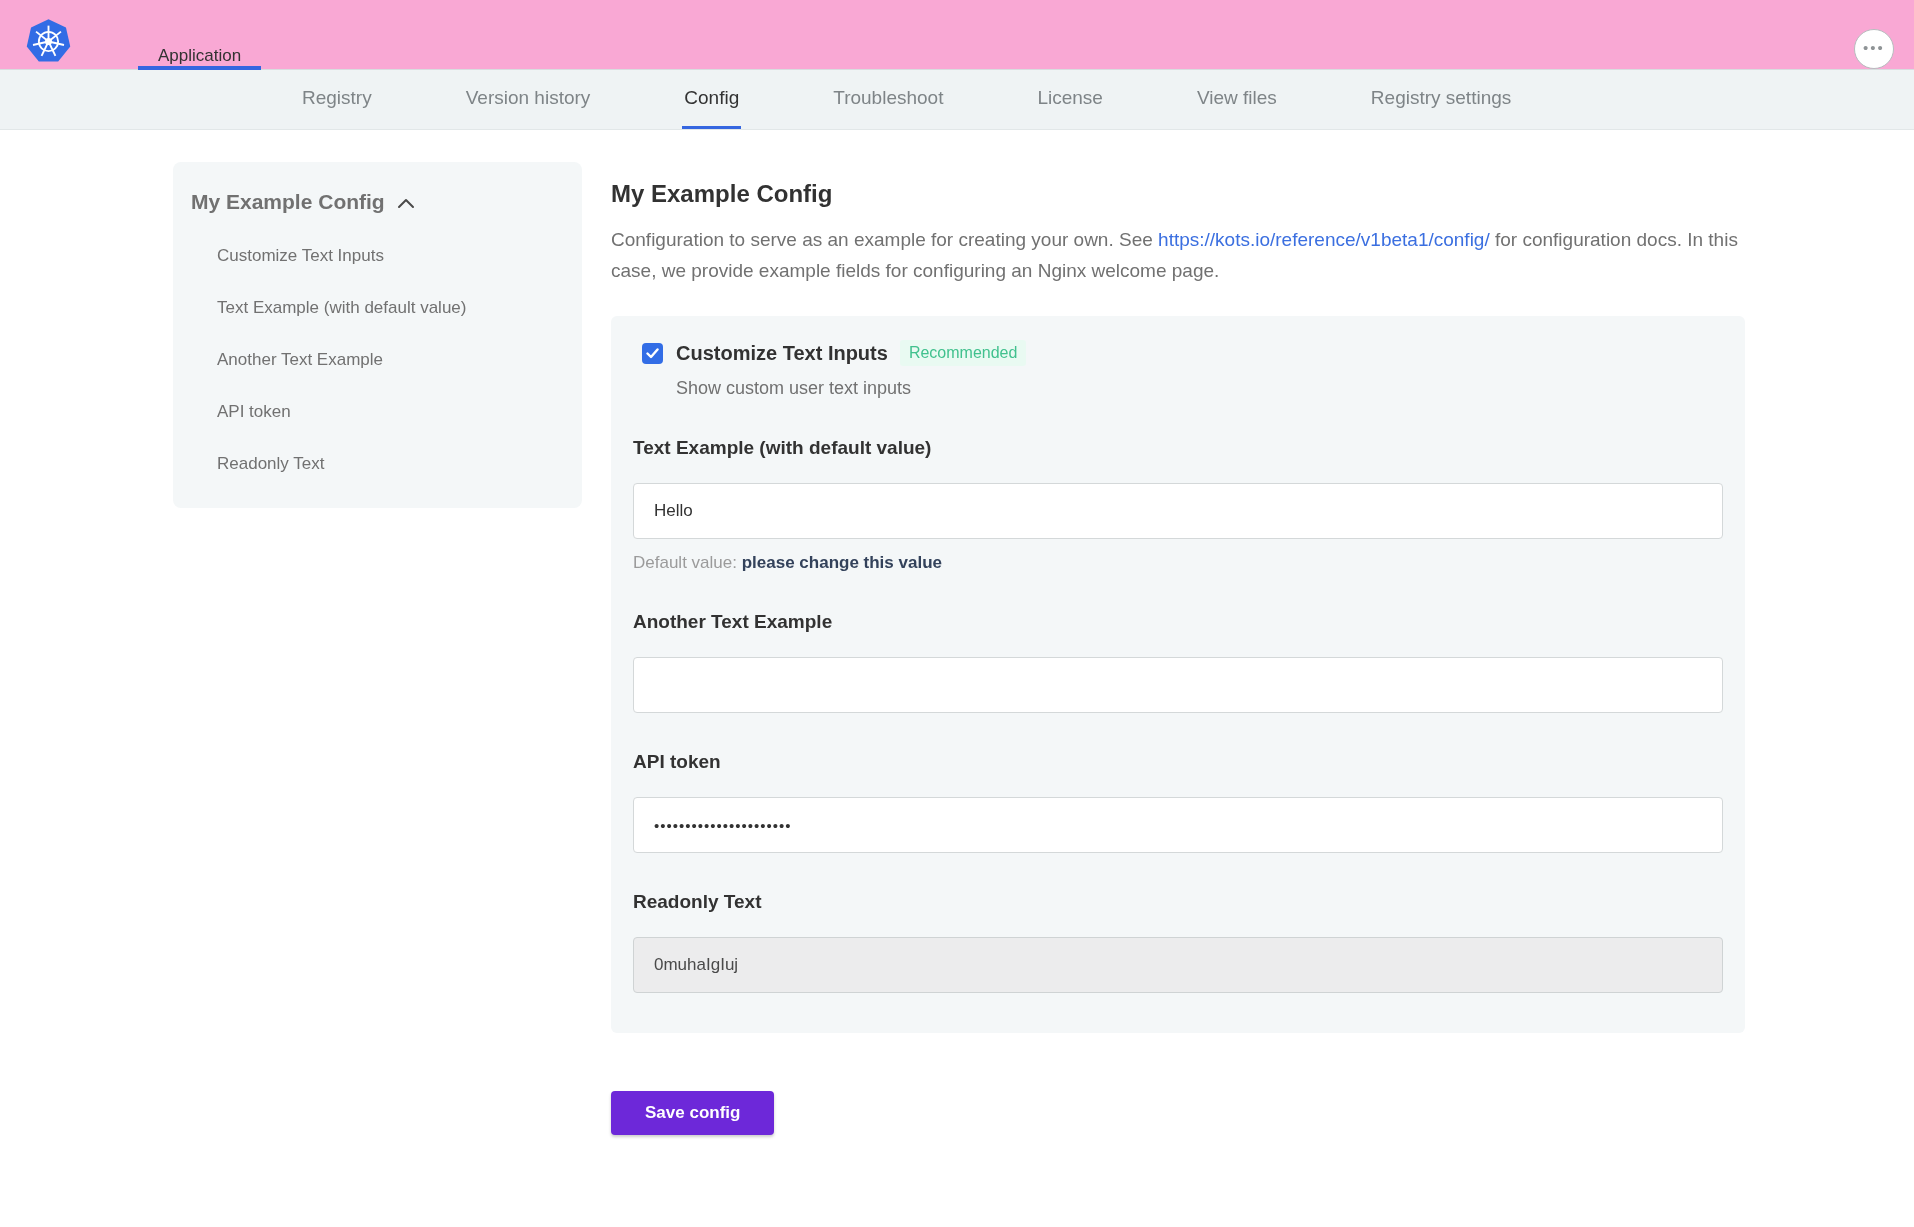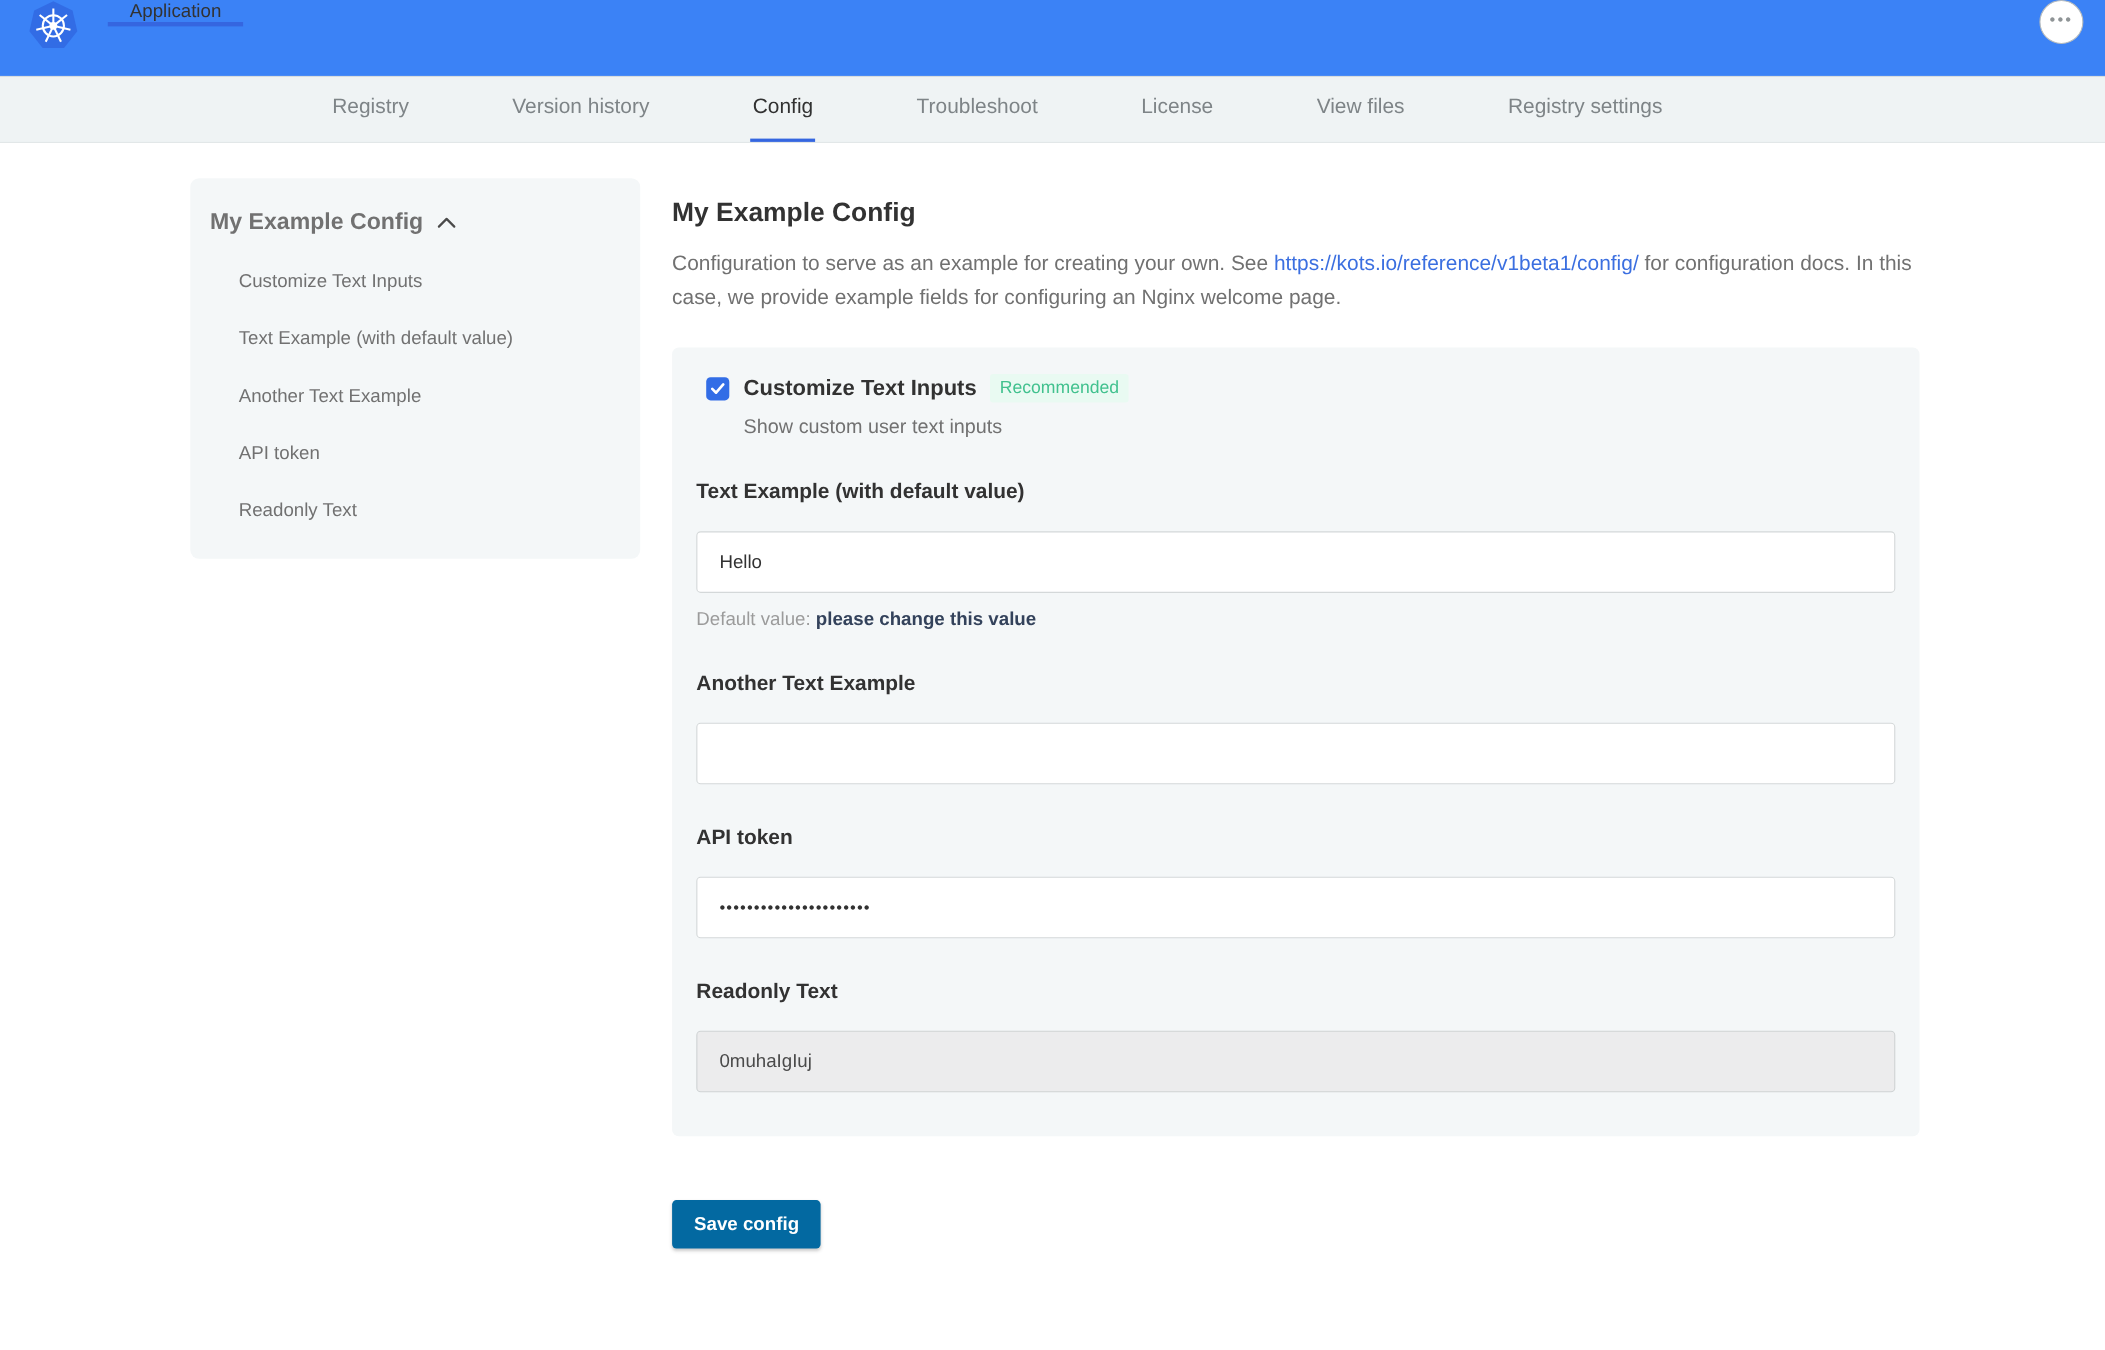--- a/index.html
+++ b/index.html
@@ -1,21 +1,21 @@
 <!DOCTYPE html>
 <html><head>
 <meta charset="utf-8">
 <style>
   * { margin: 0; padding: 0; box-sizing: border-box; }
   html, body { width: 1914px; height: 1227px; background: #ffffff; font-family: "Liberation Sans", sans-serif; }
 
   
   .header {
-    height: 70px; background: #3b82f6; display: flex; align-items: flex-start;
-    position: relative; border-bottom: 1px solid #d8dddf;
+    height: 70px; background: #f9a8d4; display: flex; align-items: flex-end;
+    position: relative; border-bottom: 1px solid #d8dddf; gap: 40px;
   }
   .logo-wrap { display: flex; align-items: center; padding-left: 25px; }
   .app-tab {
     margin-left: 26px; padding: 0 20px; display: flex; align-items: center;
     font-size: 17px; font-weight: 500; color: #323232; cursor: pointer;
     border-bottom: 4px solid #3566e0; margin-bottom: -1px;
   }
   .header-right { margin-left: auto; display: flex; align-items: center; padding-right: 20px; }
   .ellipsis-btn {
     width: 40px; height: 40px; border: 1px solid #b7bcbe; border-radius: 50%;
@@ -77,22 +77,22 @@
     border: 1px solid #d4d8d9; border-radius: 4px; padding: 0 20px;
     font-size: 17px; color: #323232; font-family: "Liberation Sans", sans-serif; outline: none; display: block;
   }
   .text-input.password { font-size: 15px; letter-spacing: 1px; }
   .text-input.readonly { background: #ececed; border-color: #cfd3d4; color: #4a4a4a; cursor: default; }
   .default-helper { margin-top: 14px; font-size: 17px; }
   .default-helper .prefix { color: #9b9b9b; }
   .default-helper .val { color: #33425b; font-weight: 700; }
 
   .save-btn {
-    margin: 58px 0 0 0; display: inline-block; background: #0369a1; color: #ffffff;
-    border: none; border-radius: 4px; padding: 12px 20px; font-size: 17px; font-weight: 700;
+    margin: 58px 0 0 0; display: inline-block; background: #6d28d9; color: #ffffff;
+    border: none; border-radius: 4px; padding: 12px 34px; font-size: 17px; font-weight: 700;
     font-family: "Liberation Sans", sans-serif; cursor: pointer; box-shadow: 0 2px 3px rgba(50,50,50,0.25);
   }
 </style>
 </head>
 <body>
 
 <div class="header">
   <div class="logo-wrap">
     <span>
       <svg width="47" height="47" viewBox="0 0 40 40">

